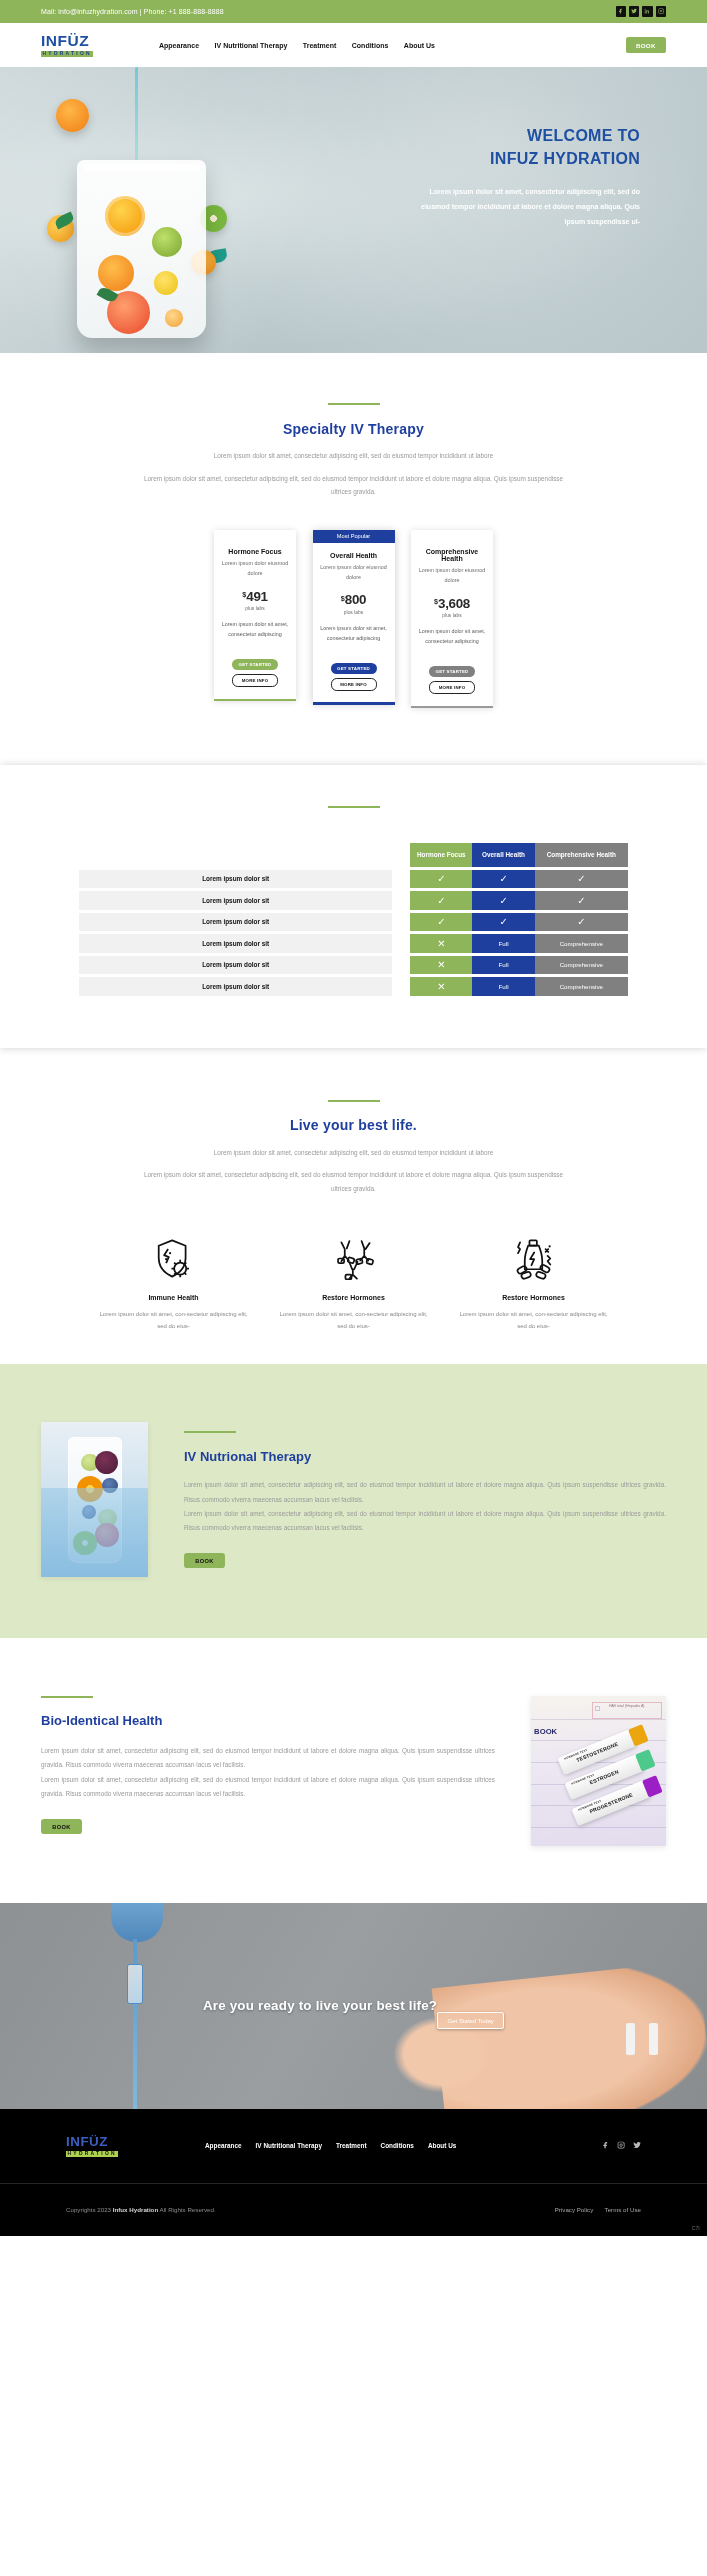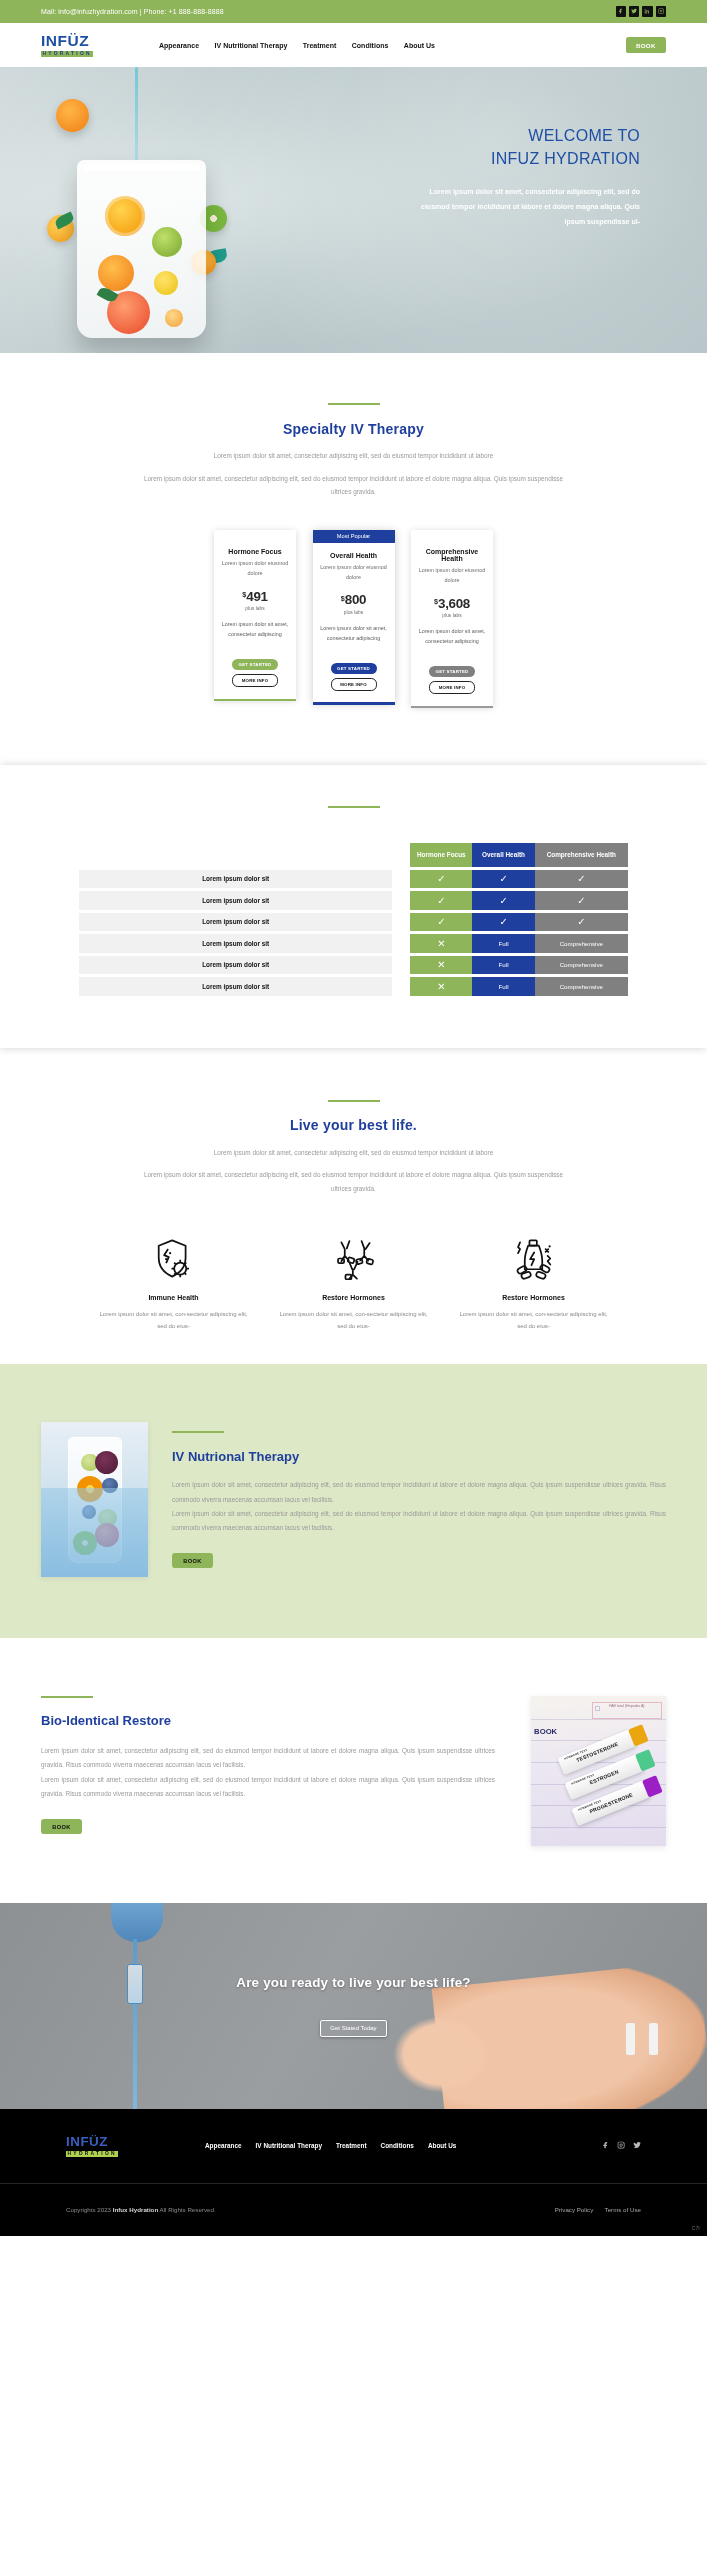--- a/index.html
+++ b/index.html
@@ -100,21 +100,21 @@
   .leaf{position:absolute;width:18.5px;height:11.3px;background:#2d8a4e;border-radius:50% 0 50% 0;transform:rotate(-25deg);}
   .l1{left:55px;top:148px;}
   .l2{left:98px;top:222px;transform:rotate(30deg);background:#2f7f45;}
   .l3{left:206px;top:183px;transform:rotate(-10deg);background:#1f9c8a;width:20.6px;height:13.4px;}
   .kiwi{position:absolute;width:27px;height:27px;border-radius:50%;left:200px;top:138px;background:radial-gradient(circle at 50% 50%,#f4f0d8 0 18%,#7ab83f 19% 70%,#4f7a25 72%);box-shadow:0 3.1px 7.2px rgba(0,0,0,.15);}
 
   .hero-text{
     position:absolute; right:67px; top:58px; width:234px; text-align:right;
   }
   .hero-title{
-    color:#1f4fa3; font-weight:normal; font-size:16px; line-height:1.42;
+    color:#1f4fa3; font-weight:bold; font-size:16px; line-height:1.42;
     letter-spacing:0.3px;
   }
   .hero-para{
     margin-top:13.4px; color:#ffffff; font-size:7px; line-height:2.15;
     font-weight:bold;
   }
 
   
   .section{ padding:0 41px; }
   .sec-head{ text-align:center; }
@@ -211,21 +211,21 @@
   .feat{ width:149px; text-align:center; }
   .feat-ico{ height:47px; display:flex; align-items:center; justify-content:center; }
   .feat-ico svg{ width:43px; height:43px; }
   .feat h4{ font-size:7px; font-weight:bold; color:#111; margin-top:11.3px; }
   .feat p{ font-size:6px; color:#8a8a8a; line-height:2.0; margin-top:7.2px; }
 
   
   .green-band{
     background:#dde8c7; padding:58px 41px 61px;
   }
-  .two-col{ display:flex; gap:24px; align-items:flex-start; }
+  .two-col{ display:flex; gap:36px; align-items:flex-start; }
   .iv-photo{
     width:107px; height:155px; flex:none;
     background:linear-gradient(180deg,#e9eff5 0%,#cfe2ee 45%,#bcd9ec 100%);
     position:relative; overflow:hidden; box-shadow:0 2.1px 6.2px rgba(0,0,0,.08);
   }
   .iv-photo .bagsh{
     position:absolute;left:27px;top:15.5px;width:54px;height:126px;
     background:linear-gradient(180deg,rgba(255,255,255,.85),rgba(255,255,255,.55));
     border-radius:5.2px 5.2px 9.3px 9.3px; border:1px solid rgba(255,255,255,.9);
   }
@@ -277,21 +277,21 @@
   .t2 .cap{ background:linear-gradient(180deg,#95e8b9,#4cc98b); }
   .t3{ left:41px; top:98px; transform:rotate(-22deg); }
   .t3 .cap{ background:linear-gradient(180deg,#c160df,#9b1fc4); }
   .bio-lab{ position:absolute; left:78px; top:8.2px; font-size:3.6px; color:#9b6b84; }
   .bio-mones{ position:absolute; left:3.1px; top:31px; font-size:7.7px; font-weight:bold; color:#2b2b6b; }
 
   
   .cta{
     height:206px; position:relative; overflow:hidden;
     background:linear-gradient(120deg,#8e9194 0%,#9b9ea1 45%,#8a8d90 100%);
-    display:flex; flex-direction:column; align-items:center; justify-content:center;
+    display:flex; flex-direction:row; align-items:center; justify-content:center;
   }
   .cta-bag{
     position:absolute; left:111px; top:-5.2px; width:52px; height:44px;
     background:linear-gradient(180deg,#6fa8d4,#4b86bd); border-radius:0 0 25px 25px;
     opacity:.95;
   }
   .cta-tube{
     position:absolute; left:133px; top:36px; width:3.6px; height:170px;
     background:linear-gradient(180deg,#5a9ccd,#7fb8dd);
   }
@@ -630,21 +630,21 @@
         <p class="body-para">Lorem ipsum dolor sit amet, consectetur adipiscing elit, sed do eiusmod tempor incididunt ut labore et dolore magna aliqua. Quis ipsum suspendisse ultrices gravida. Risus commodo viverra maecenas accumsan lacus vel facilisis.</p>
         <p class="body-para">Lorem ipsum dolor sit amet, consectetur adipiscing elit, sed do eiusmod tempor incididunt ut labore et dolore magna aliqua. Quis ipsum suspendisse ultrices gravida. Risus commodo viverra maecenas accumsan lacus vel facilisis.</p>
         <button class="btn-book">BOOK</button>
       </div>
     </div>
   </section>
 
   <section class="bio">
     <div class="bio-copy">
       <div class="rule left"></div>
-      <h2>Bio-Identical Restore</h2>
+      <h2>Bio-Identical Health</h2>
       <p class="body-para">Lorem ipsum dolor sit amet, consectetur adipiscing elit, sed do eiusmod tempor incididunt ut labore et dolore magna aliqua. Quis ipsum suspendisse ultrices gravida. Risus commodo viverra maecenas accumsan lacus vel facilisis.</p>
       <p class="body-para">Lorem ipsum dolor sit amet, consectetur adipiscing elit, sed do eiusmod tempor incididunt ut labore et dolore magna aliqua. Quis ipsum suspendisse ultrices gravida. Risus commodo viverra maecenas accumsan lacus vel facilisis.</p>
       <button class="btn-book">BOOK</button>
     </div>
     <div class="bio-photo">
       <div class="form-line" style="top:23px"></div>
       <div class="form-line" style="top:44px"></div>
       <div class="form-line" style="top:66px"></div>
       <div class="form-line" style="top:88px"></div>
       <div class="form-line" style="top:109px"></div>

